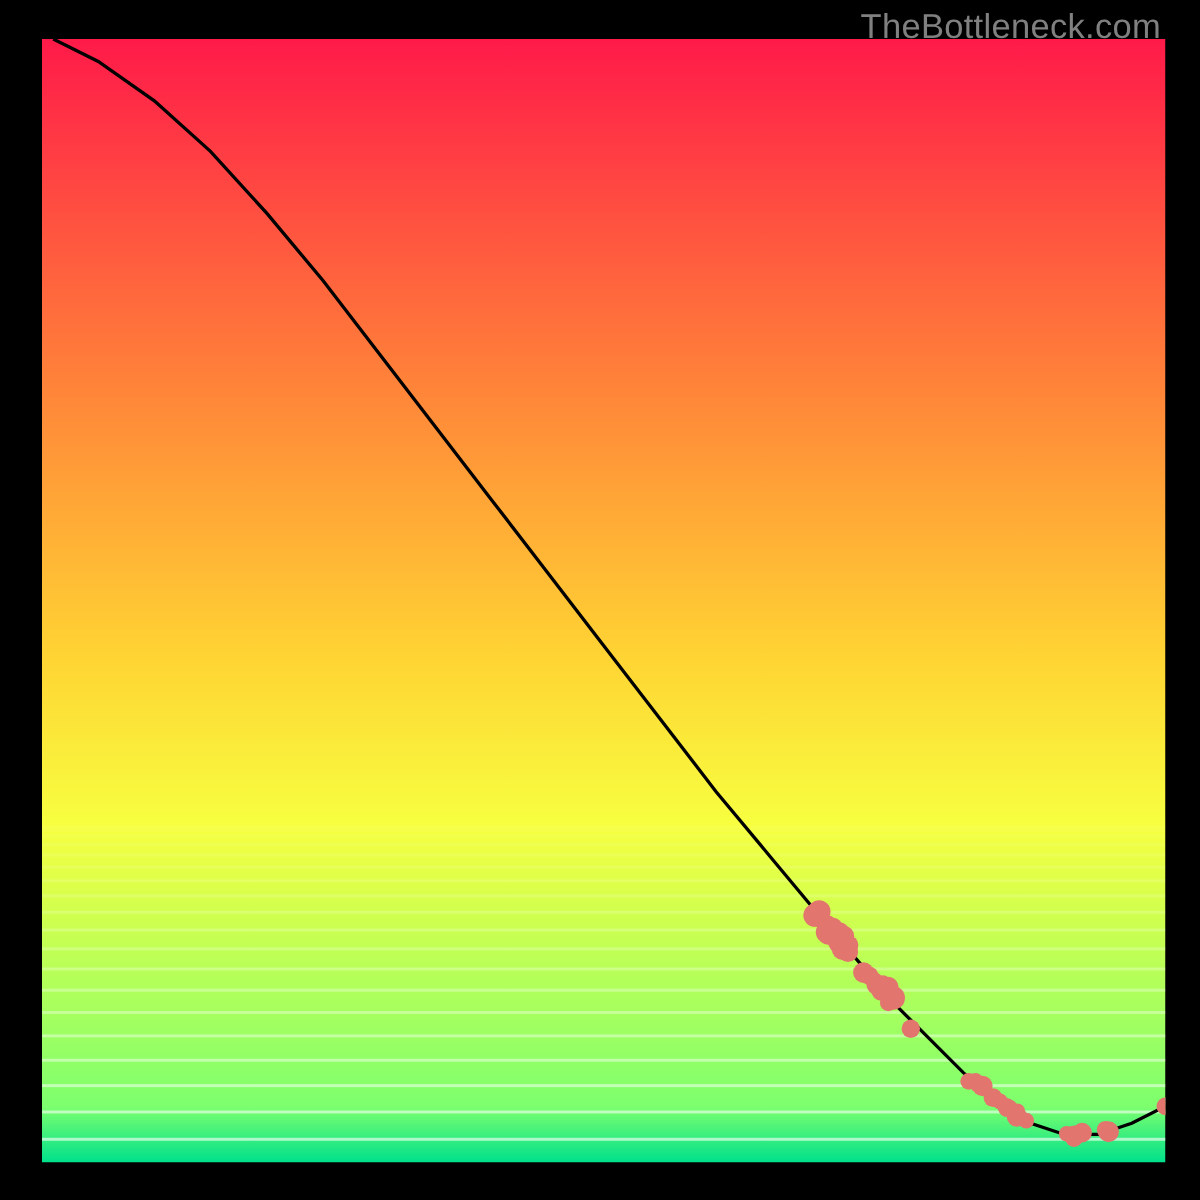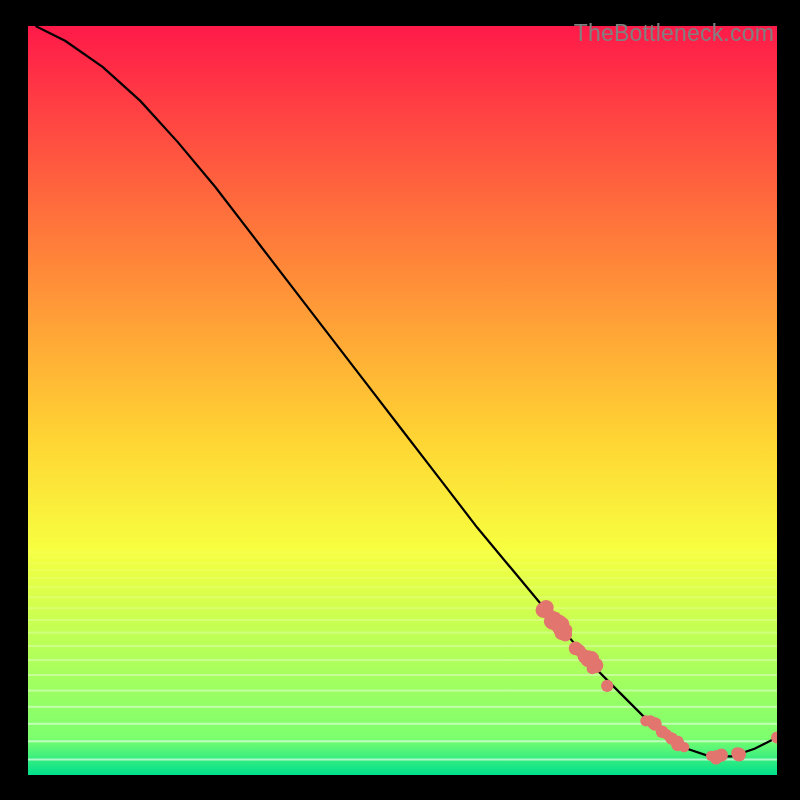--- a/index.html
+++ b/index.html
@@ -13,21 +13,21 @@
   .frame {
     position: absolute;
     left: 28px;
     top: 26px;
     width: 749px;
     height: 749px;
     background: #000;
   }
   .watermark {
     position: absolute;
-    top: 20px;
+    top: 4px;
     right: 26px;
     font-family: Arial, Helvetica, sans-serif;
     font-size: 23px;
     color: #808080;
     letter-spacing: 0.2px;
     margin-left: 28px;
   }
 </style>
 </head>
 <body>

